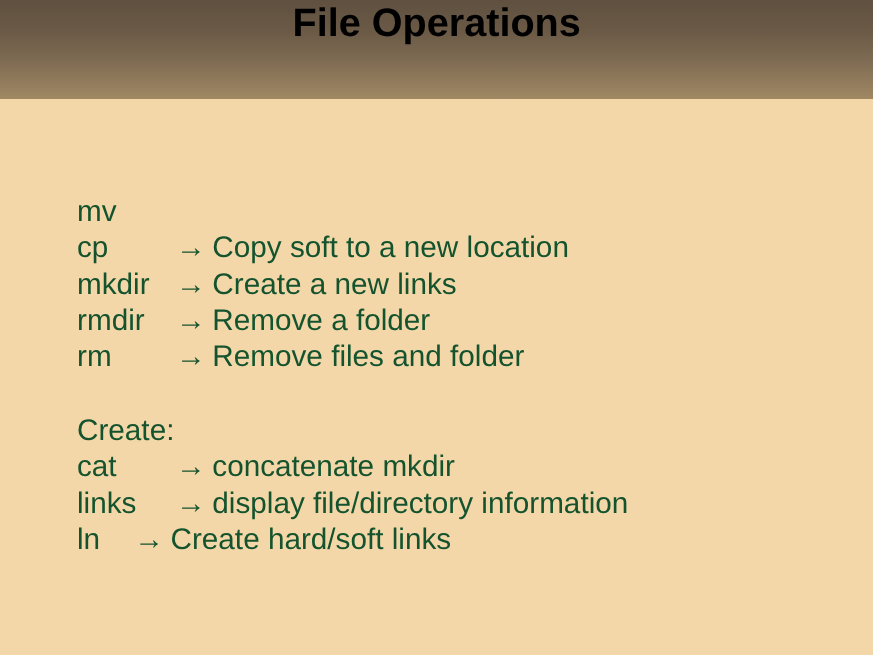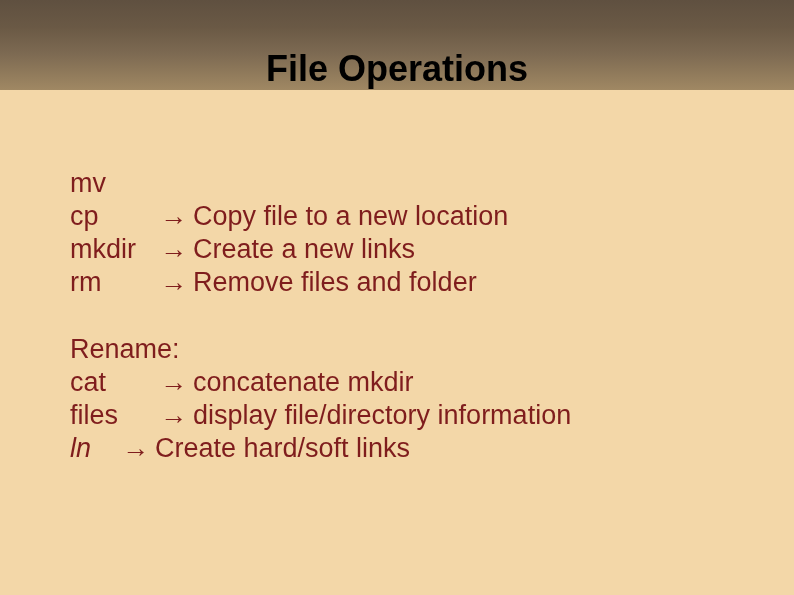--- a/index.html
+++ b/index.html
@@ -8,91 +8,95 @@
     height: 595px;
     font-family: Arial, Helvetica, sans-serif;
     background: #f3d7a8;
     overflow: hidden;
   }
   .title-bar {
     width: 100%;
     height: 90px;
     background: linear-gradient(to bottom, #5f5040 0%, #6a5945 30%, #7d6a52 60%, #a08863 100%);
     display: flex;
-    align-items: flex-end;
+    align-items: flex-start;
     justify-content: center;
   }
   .title {
     font-size: 36px;
     font-weight: bold;
     color: #000;
   }
   .content {
-    padding: 77px 70px 0 70px;
+    padding: 54px 70px 0 70px;
     font-size: 27px;
-    color: #7f1d1d;
+    color: #14532d;
     line-height: 1.22;
+    margin-top: 32px;
   }
   .cmd-row {
     display: flex;
   }
   .cmd {
     width: 90px;
     flex-shrink: 0;
   }
   .arrow {
     margin-right: 6px;
   }
   .cmd-row-ln {
     display: flex;
   }
   .cmd-ln {
     width: 52px;
     flex-shrink: 0;
-    font-style: italic;
   }
   .spacer {
     height: 34px;
   }
 </style>
 </head>
 <body>
 
 <div class="title-bar">
   <div class="title">File Operations</div>
 </div>
 
 <div class="content">
 
   <div class="cmd-row">
     <span class="cmd">mv</span>
   </div>
   <div class="cmd-row">
     <span class="cmd">cp</span>
-    <span><span class="arrow">→</span><span>Copy file to a new location</span></span>
+    <span><span class="arrow">→</span><span>Copy soft to a new location</span></span>
   </div>
   <div class="cmd-row">
     <span class="cmd">mkdir</span>
     <span><span class="arrow">→</span><span>Create a new links</span></span>
+  </div>
+  <div class="cmd-row">
+    <span class="cmd">rmdir</span>
+    <span><span class="arrow">→</span><span>Remove a folder</span></span>
   </div>
   <div class="cmd-row">
     <span class="cmd">rm</span>
     <span><span class="arrow">→</span><span>Remove files and folder</span></span>
   </div>
 
   <div class="spacer"></div>
 
-  <div>Rename:</div>
+  <div>Create:</div>
 
   <div class="cmd-row">
     <span class="cmd">cat</span>
     <span><span class="arrow">→</span><span>concatenate mkdir</span></span>
   </div>
   <div class="cmd-row">
-    <span class="cmd">files</span>
+    <span class="cmd">links</span>
     <span><span class="arrow">→</span><span>display file/directory information</span></span>
   </div>
   <div class="cmd-row-ln">
     <span class="cmd-ln">ln</span>
     <span><span class="arrow">→</span><span>Create hard/soft links</span></span>
   </div>
 
 </div>
 
 </body></html>

